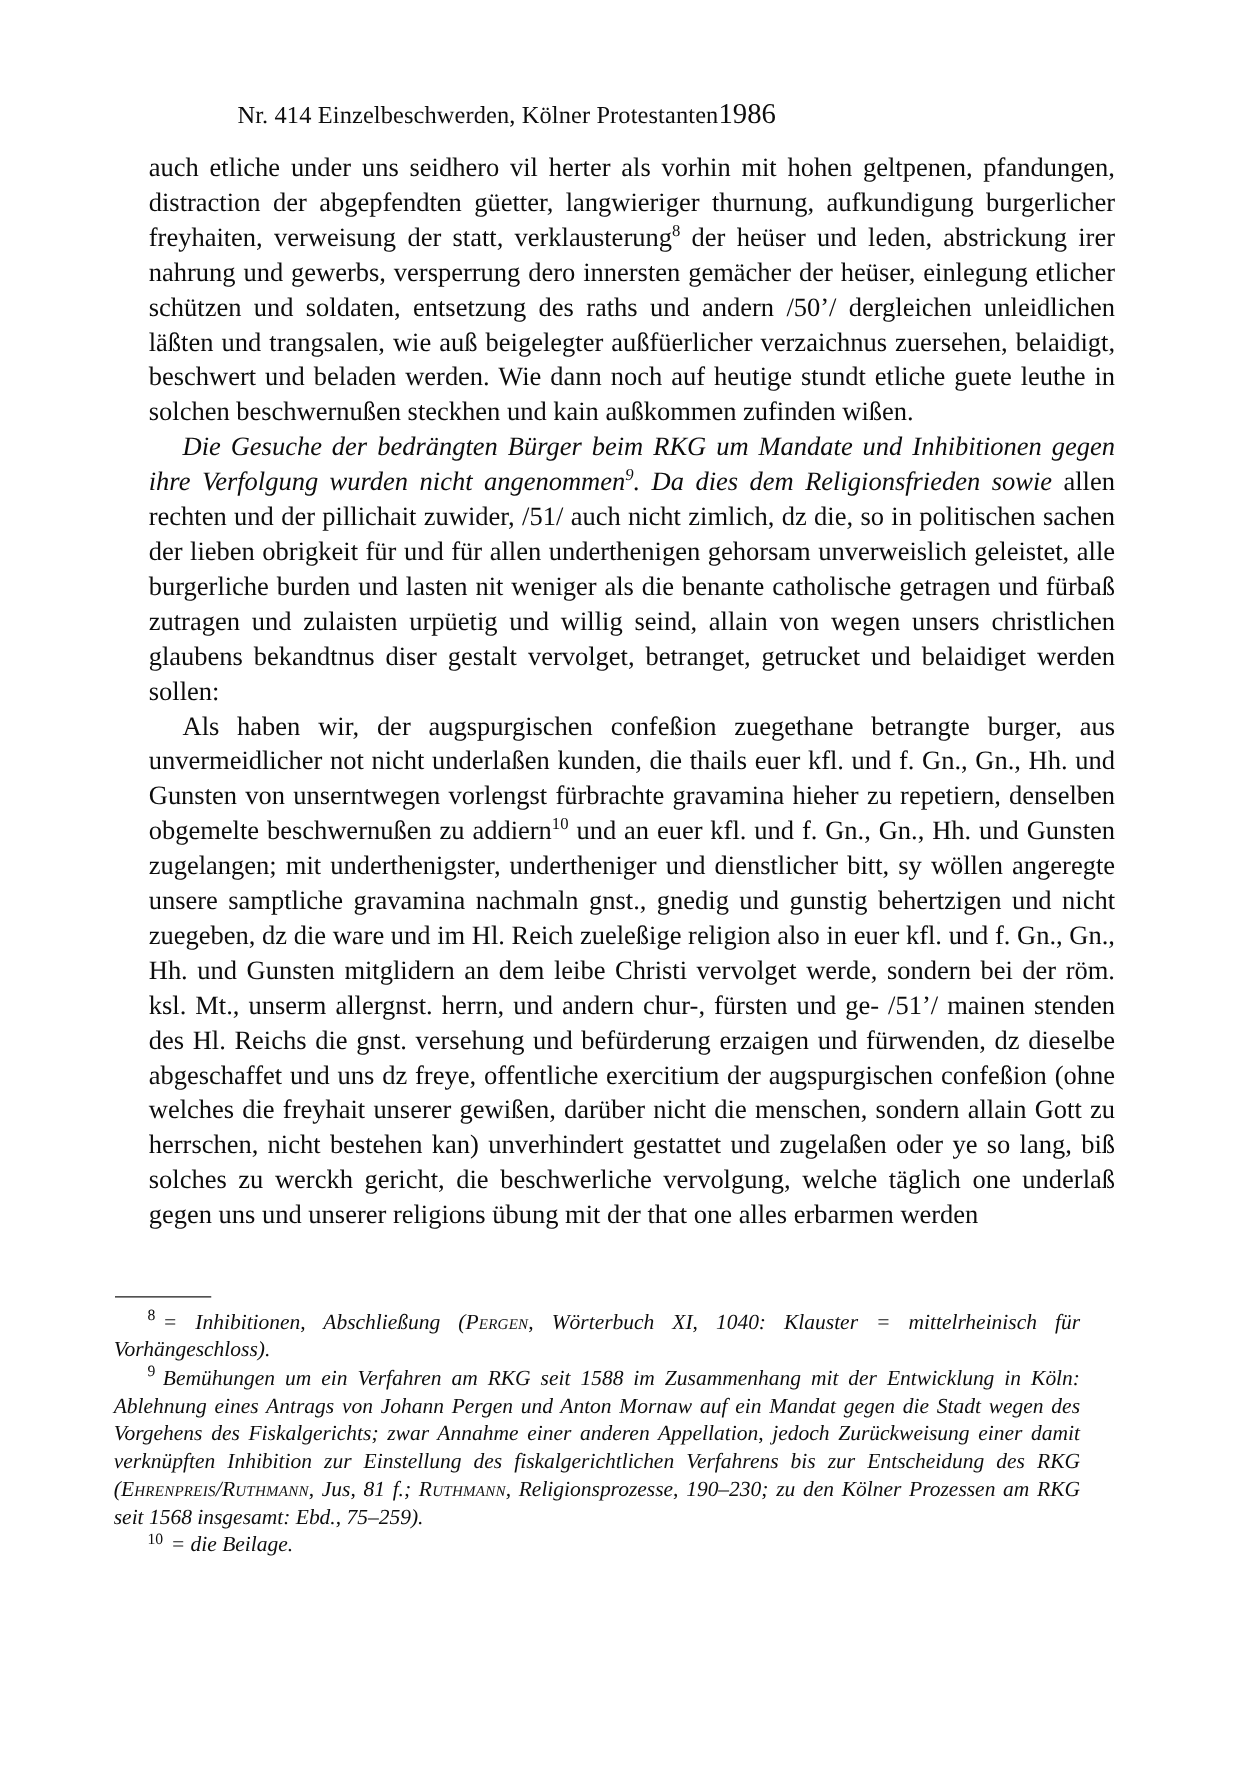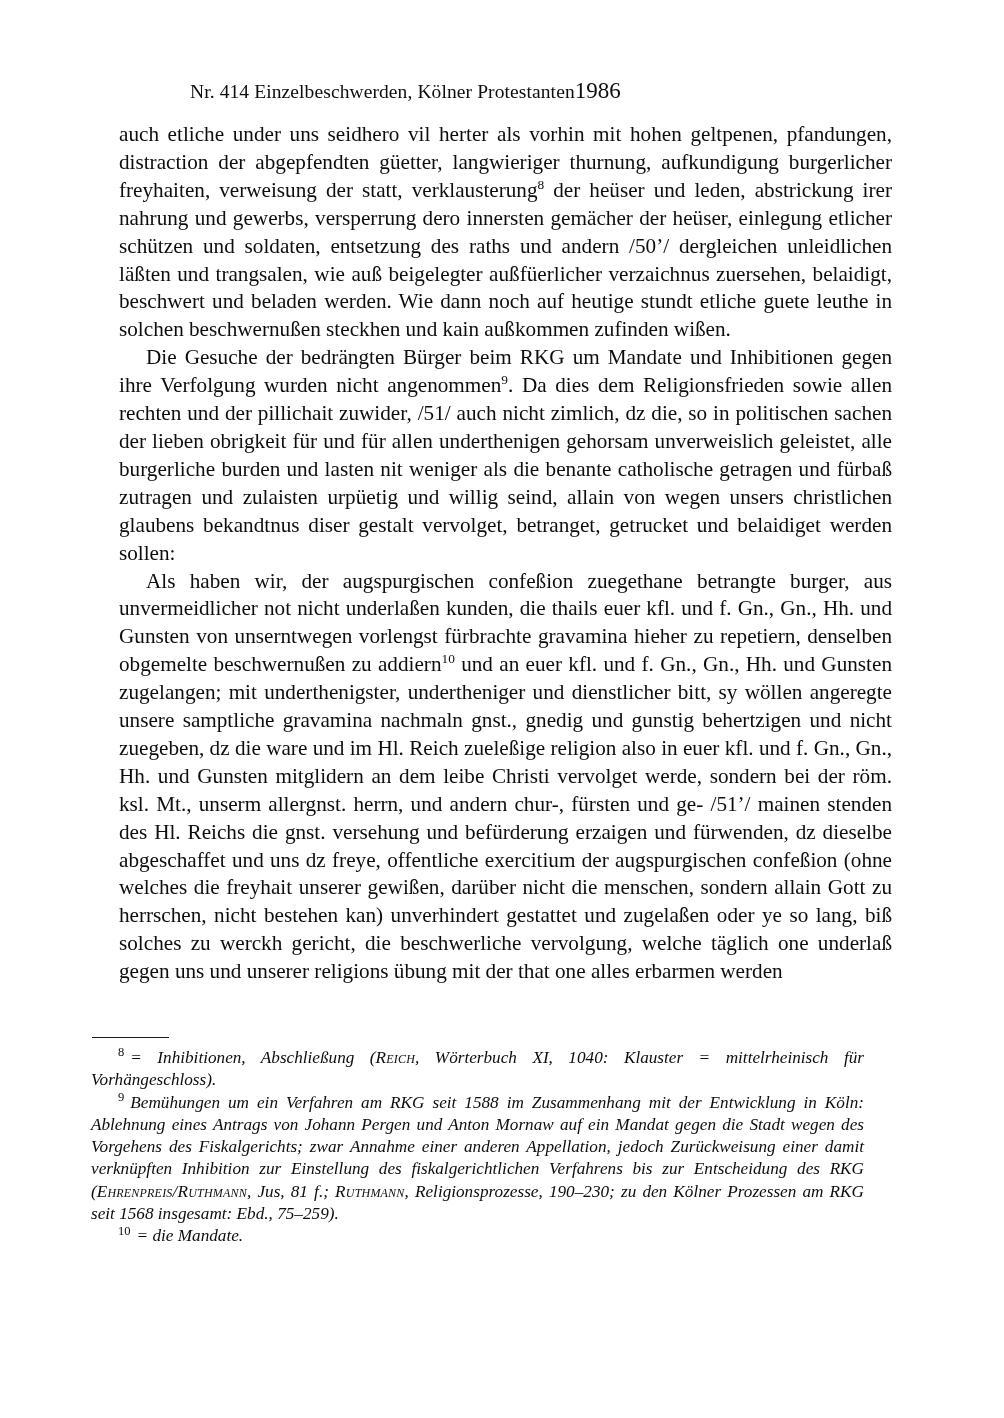--- a/index.html
+++ b/index.html
@@ -60,20 +60,21 @@
     line-height: 27.9px;
     text-align: justify;
     text-justify: inter-word;
     text-indent: 0;
     hyphens: none;
   }
   p.para.indented {
     text-indent: 27px;
   }
   .ital {
+    font-style: italic;
   }
   sup.fnref {
     font-size: 0.63em;
     vertical-align: super;
     line-height: 0;
   }
 
   
   .footnote-block {
     position: absolute;
@@ -121,19 +122,19 @@
 
   <div class="body-block" id="body-block">
       <p class="para"><span>auch etliche under uns seidhero vil herter als vorhin mit hohen geltpenen, pfandungen, distraction der abgepfendten güetter, langwieriger thurnung, aufkundigung burgerlicher freyhaiten, verweisung der statt, verklausterung</span><sup class="fnref">8</sup><span> der heüser und leden, abstrickung irer nahrung und gewerbs, versperrung dero innersten gemächer der heüser, einlegung etlicher schützen und soldaten, entsetzung des raths und andern /50’/ dergleichen unleidlichen läßten und trangsalen, wie auß beigelegter außfüerlicher verzaichnus zuersehen, belaidigt, beschwert und beladen werden. Wie dann noch auf heutige stundt etliche guete leuthe in solchen beschwernußen steckhen und kain außkommen zufinden wißen.</span></p>
       <p class="para indented"><span class="ital">Die Gesuche der bedrängten Bürger beim RKG um Mandate und Inhibitionen gegen ihre Verfolgung wurden nicht angenommen</span><sup class="fnref ital">9</sup><span class="ital">. Da dies dem Religionsfrieden sowie</span><span> allen rechten und der pillichait zuwider, /51/ auch nicht zimlich, dz die, so in politischen sachen der lieben obrigkeit für und für allen underthenigen gehorsam unverweislich geleistet, alle burgerliche burden und lasten nit weniger als die benante catholische getragen und fürbaß zutragen und zulaisten urpüetig und willig seind, allain von wegen unsers christlichen glaubens bekandtnus diser gestalt vervolget, betranget, getrucket und belaidiget werden sollen:</span></p>
       <p class="para indented"><span>Als haben wir, der augspurgischen confeßion zuegethane betrangte burger, aus unvermeidlicher not nicht underlaßen kunden, die thails euer kfl. und f. Gn., Gn., Hh. und Gunsten von unserntwegen vorlengst fürbrachte gravamina hieher zu repetiern, denselben obgemelte beschwernußen zu addiern</span><sup class="fnref">10</sup><span> und an euer kfl. und f. Gn., Gn., Hh. und Gunsten zugelangen; mit underthenigster, undertheniger und dienstlicher bitt, sy wöllen angeregte unsere samptliche gravamina nachmaln gnst., gnedig und gunstig behertzigen und nicht zuegeben, dz die ware und im Hl. Reich zueleßige religion also in euer kfl. und f. Gn., Gn., Hh. und Gunsten mitglidern an dem leibe Christi vervolget werde, sondern bei der röm. ksl. Mt., unserm allergnst. herrn, und andern chur-, fürsten und ge- /51’/ mainen stenden des Hl. Reichs die gnst. versehung und befürderung erzaigen und fürwenden, dz dieselbe abgeschaffet und uns dz freye, offentliche exercitium der augspurgischen confeßion (ohne welches die freyhait unserer gewißen, darüber nicht die menschen, sondern allain Gott zu herrschen, nicht bestehen kan) unverhindert gestattet und zugelaßen oder ye so lang, biß solches zu werckh gericht, die beschwerliche vervolgung, welche täglich one underlaß gegen uns und unserer religions übung mit der that one alles erbarmen werden</span></p>
     </div>
 
   <div class="footnote-block">
     <div class="fn-rule"></div>
     <div id="footnote-list">
-        <p class="footnote"><span class="fn-num">8</span><span class="ital">= Inhibitionen, Abschließung (</span><span class="sc">Reich</span><span class="ital">, Wörterbuch XI, 1040: Klauster = mittelrheinisch für Vorhängeschloss).</span></p>
+        <p class="footnote"><span class="fn-num">8</span><span class="ital">= Inhibitionen, Abschließung (</span><span class="sc">Pergen</span><span class="ital">, Wörterbuch XI, 1040: Klauster = mittelrheinisch für Vorhängeschloss).</span></p>
         <p class="footnote"><span class="fn-num">9</span><span class="ital">Bemühungen um ein Verfahren am RKG seit 1588 im Zusammenhang mit der Entwicklung in Köln: Ablehnung eines Antrags von Johann Pergen und Anton Mornaw auf ein Mandat gegen die Stadt wegen des Vorgehens des Fiskalgerichts; zwar Annahme einer anderen Appellation, jedoch Zurückweisung einer damit verknüpften Inhibition zur Einstellung des fiskalgerichtlichen Verfahrens bis zur Entscheidung des RKG (</span><span class="sc">Ehrenpreis/Ruthmann</span><span class="ital">, Jus, 81 f.; </span><span class="sc">Ruthmann</span><span class="ital">, Religionsprozesse, 190–230; zu den Kölner Prozessen am RKG seit 1568 insgesamt: Ebd., 75–259).</span></p>
-        <p class="footnote"><span class="fn-num">10</span><span class="ital">= die Mandate.</span></p>
+        <p class="footnote"><span class="fn-num">10</span><span class="ital">= die Beilage.</span></p>
       </div>
   </div>
 
 </div>
 
 </body></html>

